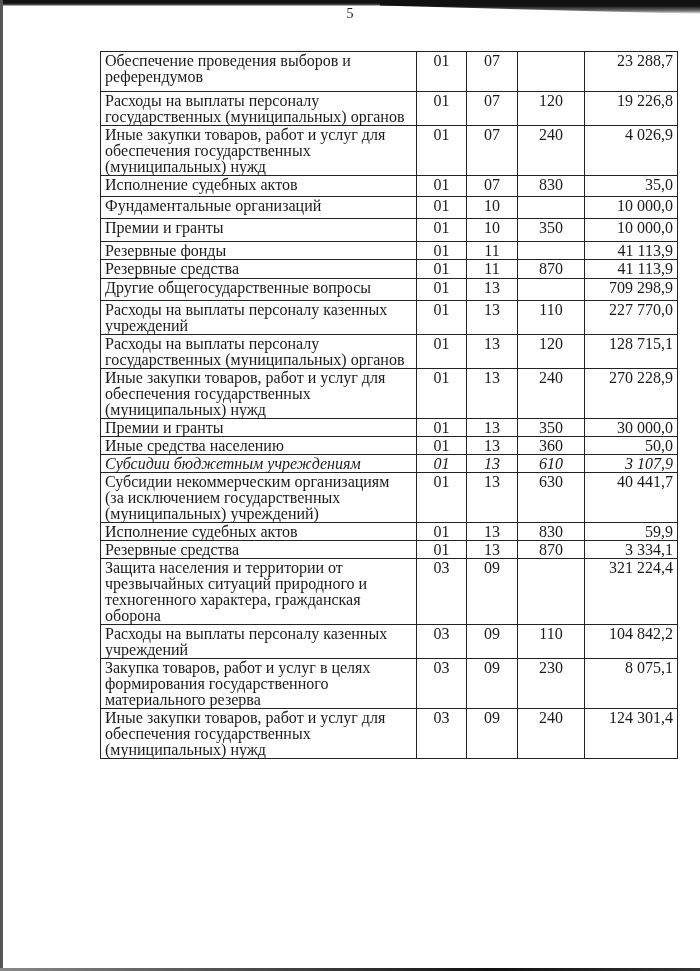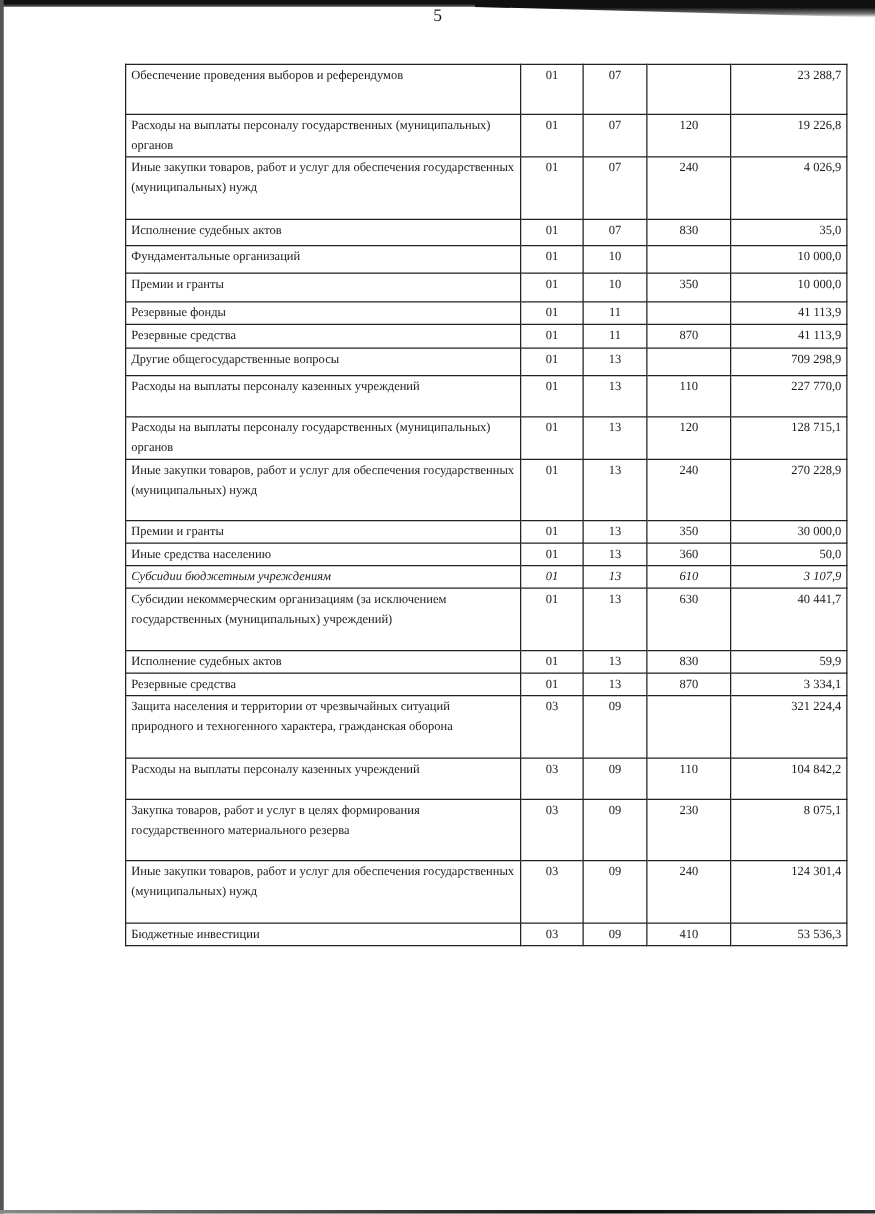--- a/index.html
+++ b/index.html
@@ -23,21 +23,21 @@
     position: absolute; left: 0; bottom: 0; width: 700px; height: 3px;
     background: linear-gradient(90deg, #888 0, #444 40%, #111 70%, #333 100%);
   }
   .page-number {
     position: absolute; left: 0; width: 700px; top: 6px;
     text-align: center; font-size: 14px;
   }
   table.budget {
     position: absolute; left: 100px; top: 51px;
     border-collapse: collapse; table-layout: fixed;
-    width: 577px; font-size: 10px; line-height: 16px;
+    width: 577px; font-size: 16px; line-height: 16px;
   }
   table.budget td {
     border: 1px solid #222; padding: 1px 4px 0 4px; vertical-align: top;
   }
   col.c-name { width: 316px; }
   col.c-sec  { width: 50px; }
   col.c-sub  { width: 51px; }
   col.c-type { width: 67px; }
   col.c-sum  { width: 93px; }
   td.code { text-align: center; }
@@ -211,21 +211,14 @@
         <td class="code">230</td>
         <td class="sum">8 075,1</td>
       </tr>
       <tr style="height: 50px;">
         <td class="name">Иные закупки товаров, работ и услуг для обеспечения государственных (муниципальных) нужд</td>
         <td class="code">03</td>
         <td class="code">09</td>
         <td class="code">240</td>
         <td class="sum">124 301,4</td>
       </tr>
-      <tr style="height: 17px;">
-        <td class="name">Бюджетные инвестиции</td>
-        <td class="code">03</td>
-        <td class="code">09</td>
-        <td class="code">410</td>
-        <td class="sum">53 536,3</td>
-      </tr>
     </tbody>
 </table>
 
 </body></html>

